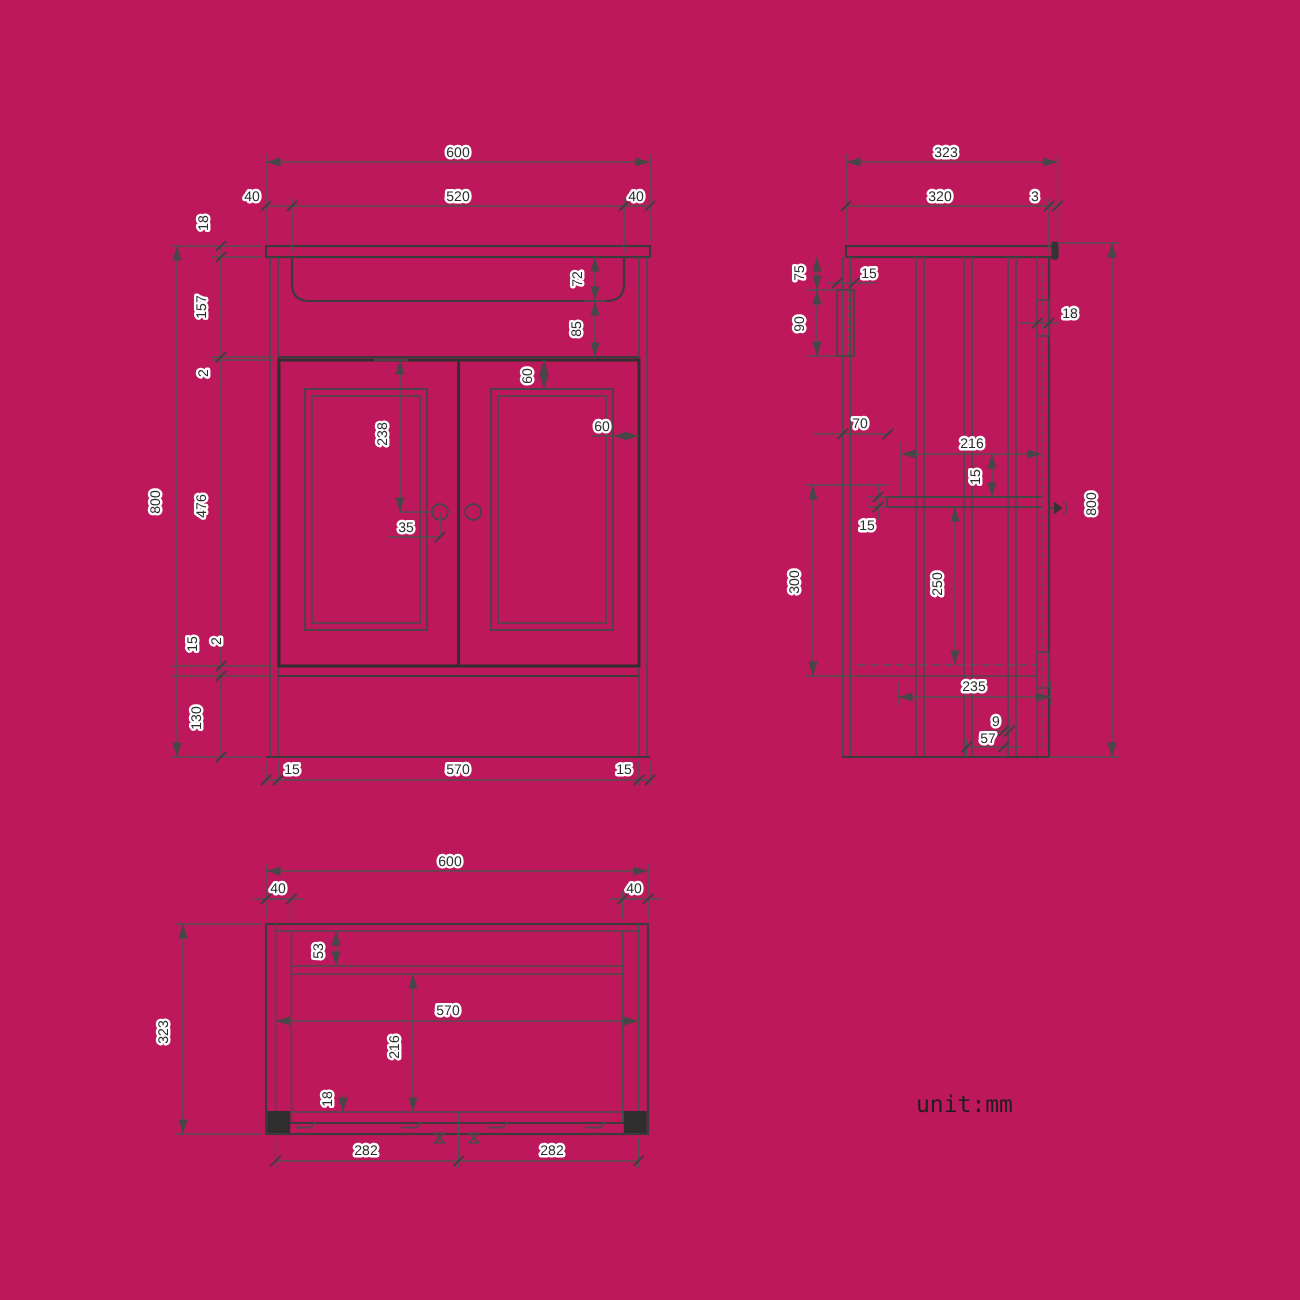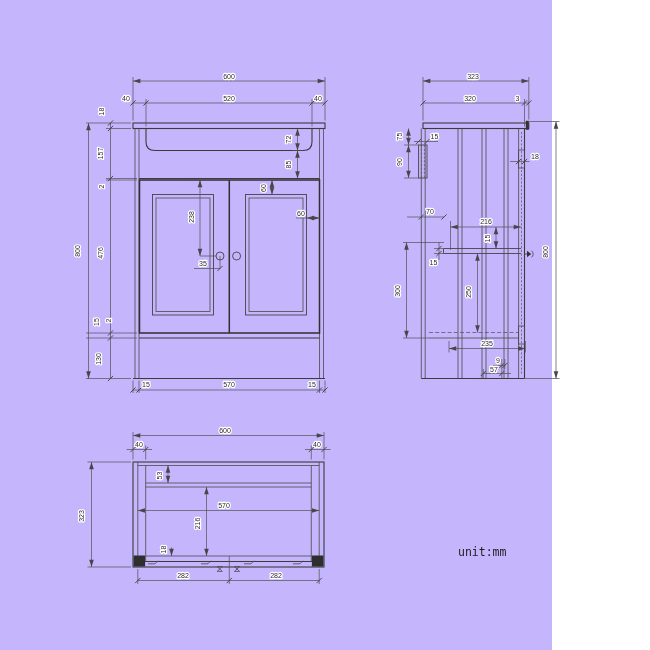--- a/index.html
+++ b/index.html
@@ -1,16 +1,16 @@
 <!DOCTYPE html>
 <html><head>
 <meta charset="utf-8">
 <style>
   html,body{margin:0;padding:0;background:#ffffff;}
-  .stage{width:552px;height:650px;background:#c4b5fd;position:relative;font-family:"Liberation Sans",sans-serif;}
+  .stage{width:650px;height:650px;background:#be185d;position:relative;font-family:"Liberation Sans",sans-serif;}
   svg{display:block;}
   
   .o  {stroke:#3b3b3b;stroke-width:1.1;fill:none;}
   .h  {stroke:#2f2f2f;stroke-width:1.5;fill:none;}
   .t  {stroke:#4a4a4a;stroke-width:0.8;fill:none;}
   .t9 {stroke:#454545;stroke-width:0.9;fill:none;}
   .d  {stroke:#555;stroke-width:0.75;fill:none;stroke-dasharray:4 2.2;}
   .dd {stroke:#555;stroke-width:0.7;fill:none;stroke-dasharray:2.2 1.6;}
   .dim{stroke:#505050;stroke-width:0.7;fill:none;}
   .tk {stroke:#3e3e3e;stroke-width:0.9;fill:none;}

